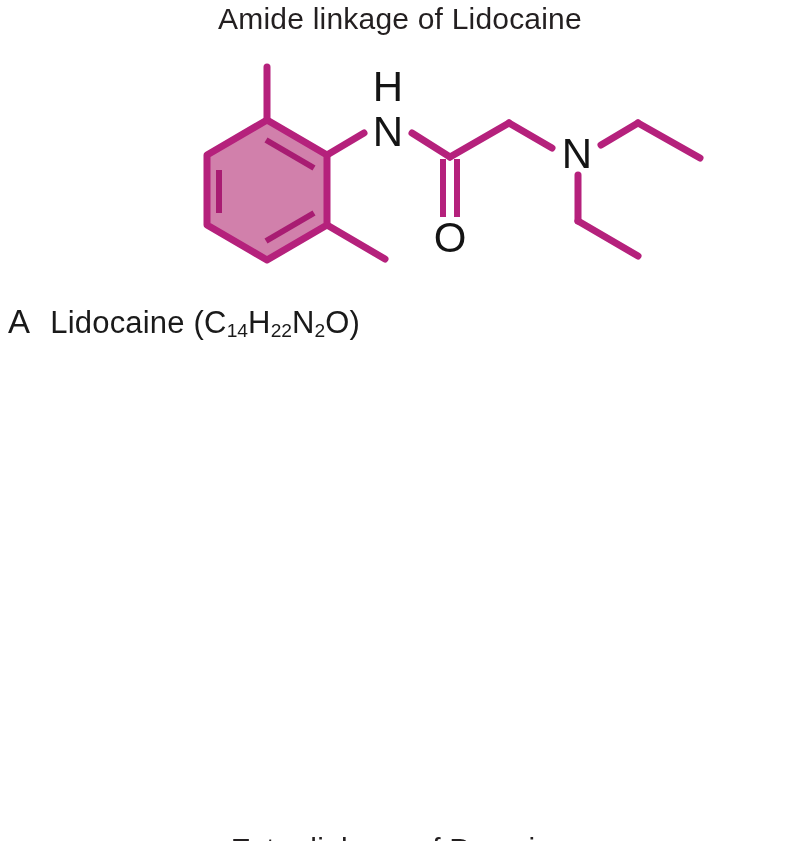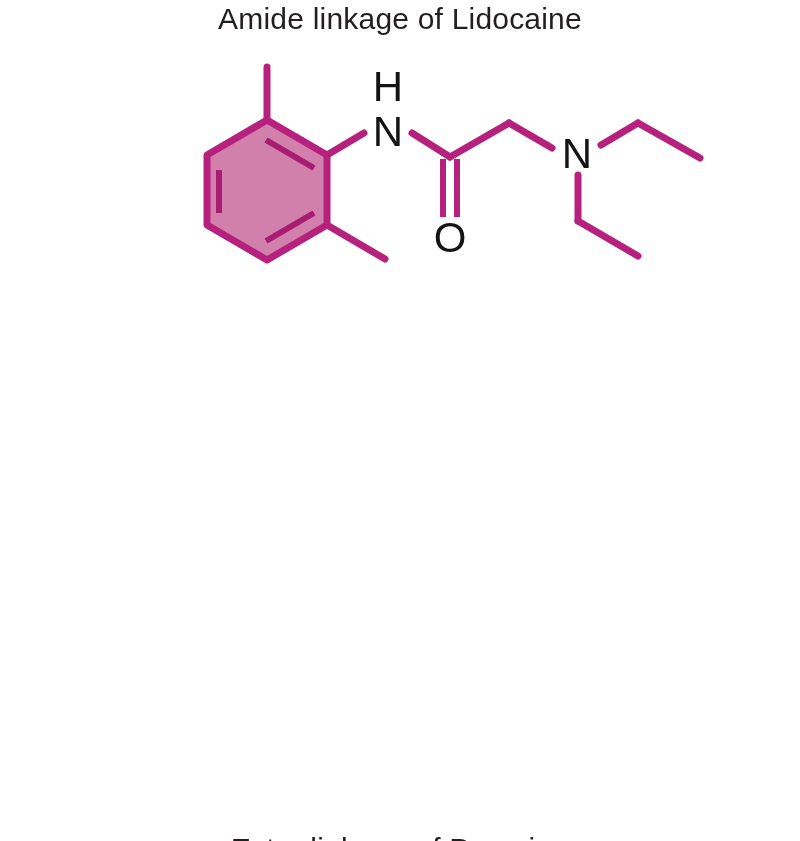--- a/index.html
+++ b/index.html
@@ -122,20 +122,23 @@
         <line x1="578" y1="130" x2="578" y2="176"></line>
         <line x1="578" y1="176" x2="638" y2="211"></line>
       </g>
 
       <text class="atom-label" x="388" y="45">H</text>
       <text class="atom-label" x="388" y="90">N</text>
       <text class="atom-label" x="450" y="196">O</text>
       <text class="atom-label" x="577" y="112">N</text>
     </svg>
 
+    <div class="caption" id="caption-a">
+      <span class="panel-letter">A</span><span>Lidocaine (C</span><sub>14</sub><span>H</span><sub>22</sub><span>N</span><sub>2</sub><span>O)</span>
+    </div>
   </div>
 
   <div class="panel" id="panel-b">
 
     <div class="panel-title" id="title-b">Ester linkage of Procaine</div>
 
   </div>
 
 </div>
 

